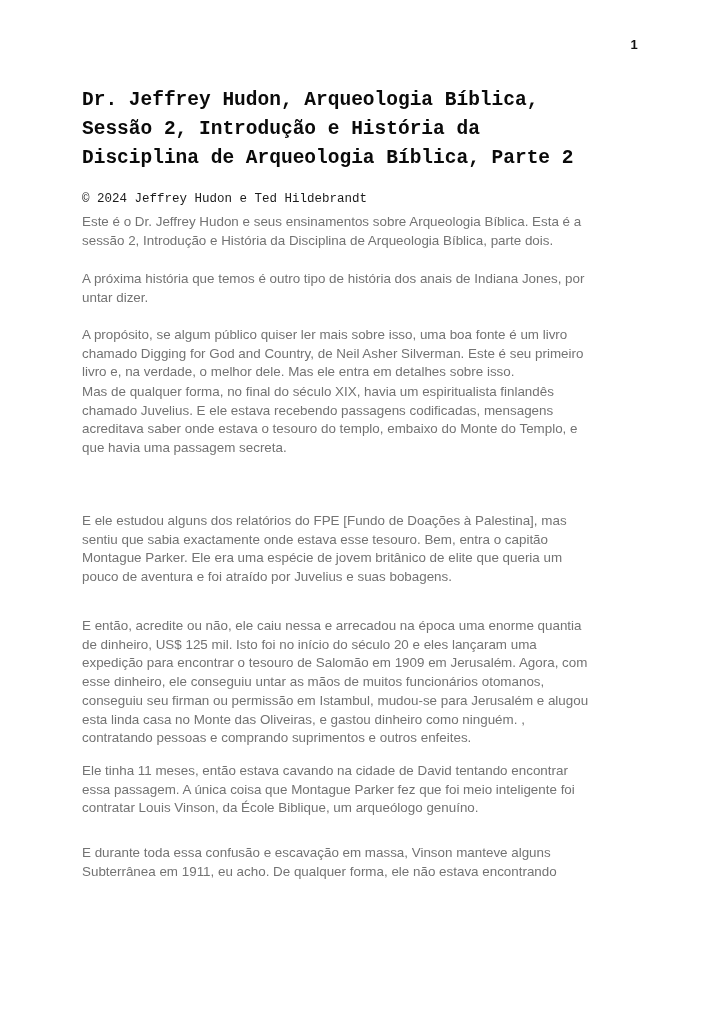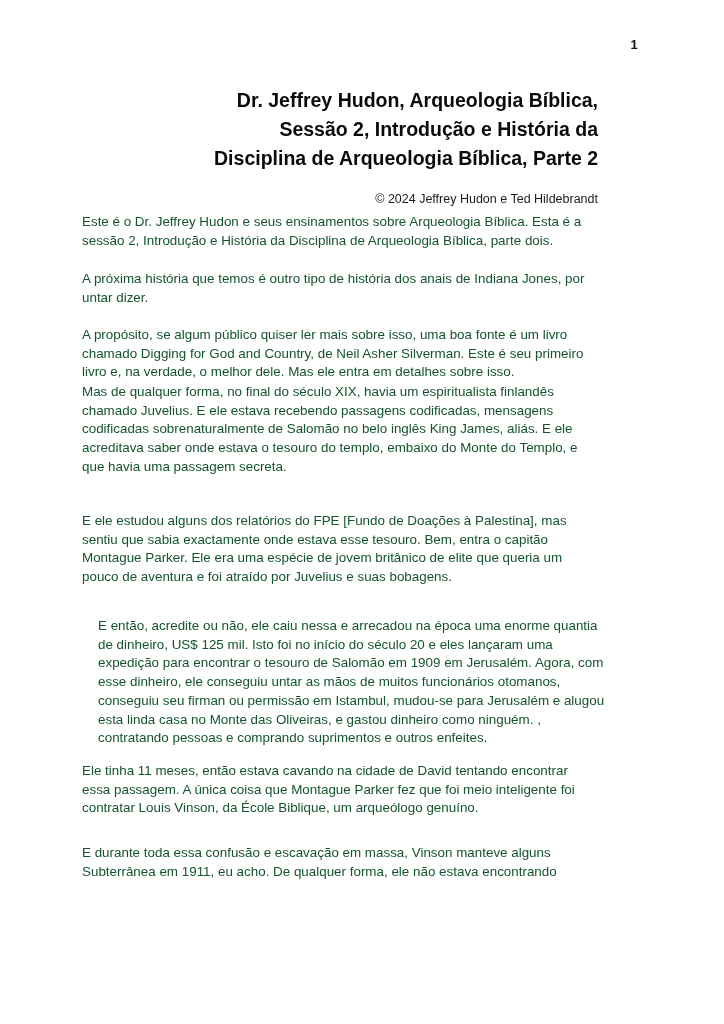--- a/index.html
+++ b/index.html
@@ -20,21 +20,22 @@
     text-align: center;
     font-size: 13px;
     font-weight: bold;
     color: #111;
   }
   .title-block {
     position: absolute;
     top: 86px;
     left: 82px;
     width: 516px;
-    text-align: right;
+    text-align: left;
+    font-family: Liberation Mono, monospace;
   }
   .title-line {
     font-size: 19.5px;
     font-weight: bold;
     line-height: 29px;
     color: #0a0a0a;
     white-space: nowrap;
   }
   .copyright {
     font-size: 12.5px;
@@ -50,28 +51,28 @@
     width: 560px;
   }
   .paragraph {
     position: absolute;
     left: 0;
   }
   .line {
     font-size: 13.4px;
     line-height: 18.7px;
     white-space: nowrap;
-    color: #14532d;
+    color: #737373;
   }
   .p1 { top: 213px; }
   .p2 { top: 270px; }
   .p3 { top: 326px; }
   .p4 { top: 383px; }
   .p5 { top: 512px; }
-  .p6 { top: 617px; margin-left: 16px; }
+  .p6 { top: 617px; }
   .p7 { top: 762px; }
   .p8 { top: 844px; }
 </style>
 </head>
 <body>
 
 <div class="page">
   <div class="page-number">1</div>
 
   <div class="title-block">
@@ -91,21 +92,20 @@
         <div class="line">untar dizer.</div>
       </div>
       <div class="paragraph p3">
         <div class="line">A propósito, se algum público quiser ler mais sobre isso, uma boa fonte é um livro</div>
         <div class="line">chamado Digging for God and Country, de Neil Asher Silverman. Este é seu primeiro</div>
         <div class="line">livro e, na verdade, o melhor dele. Mas ele entra em detalhes sobre isso.</div>
       </div>
       <div class="paragraph p4">
         <div class="line">Mas de qualquer forma, no final do século XIX, havia um espiritualista finlandês</div>
         <div class="line">chamado Juvelius. E ele estava recebendo passagens codificadas, mensagens</div>
-        <div class="line">codificadas sobrenaturalmente de Salomão no belo inglês King James, aliás. E ele</div>
         <div class="line">acreditava saber onde estava o tesouro do templo, embaixo do Monte do Templo, e</div>
         <div class="line">que havia uma passagem secreta.</div>
       </div>
       <div class="paragraph p5">
         <div class="line">E ele estudou alguns dos relatórios do FPE [Fundo de Doações à Palestina], mas</div>
         <div class="line">sentiu que sabia exactamente onde estava esse tesouro. Bem, entra o capitão</div>
         <div class="line">Montague Parker. Ele era uma espécie de jovem britânico de elite que queria um</div>
         <div class="line">pouco de aventura e foi atraído por Juvelius e suas bobagens.</div>
       </div>
       <div class="paragraph p6">

